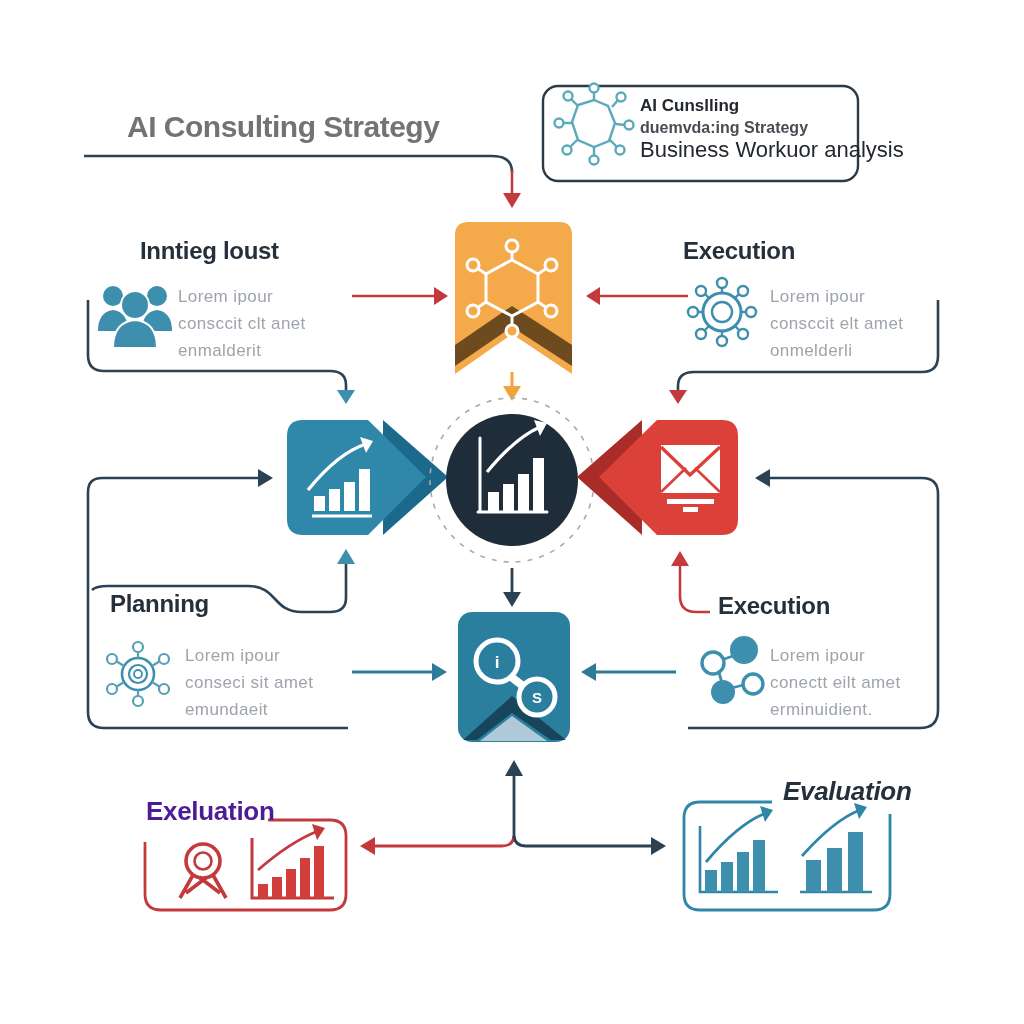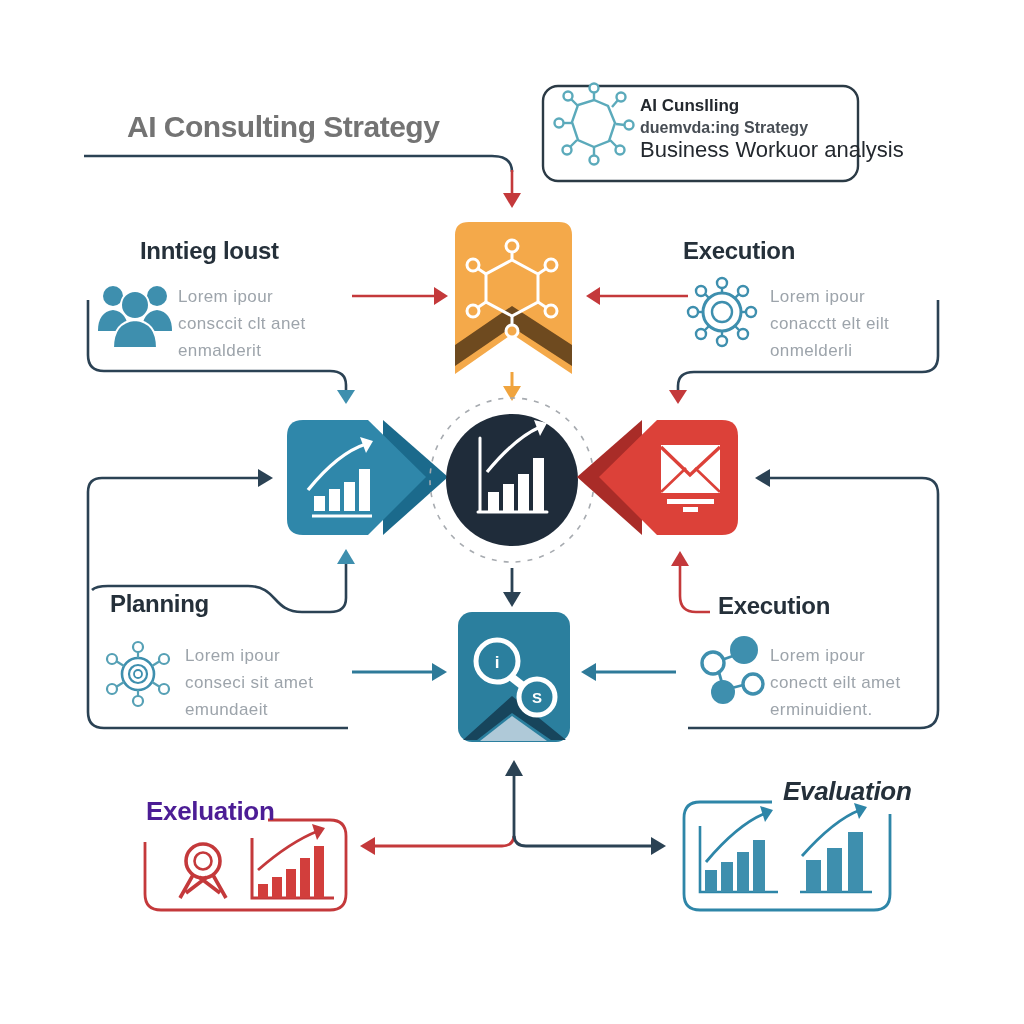--- a/index.html
+++ b/index.html
@@ -276,21 +276,21 @@
   <div class="abs h" style="left:95px;top:237px;margin-left:45px;">Inntieg loust</div>
   <div class="abs lorem" style="left:178px;top:283px;">
     <div>Lorem ipour</div>
     <div>consccit clt anet</div>
     <div>enmalderit</div>
   </div>
 
   <div class="abs h" style="left:683px;top:237px;">Execution</div>
   <div class="abs lorem" style="left:770px;top:283px;">
     <div>Lorem ipour</div>
-    <div>conacctt elt eilt</div>
+    <div>consccit elt amet</div>
     <div>onmelderli</div>
   </div>
 
   <div class="abs h" style="left:110px;top:590px;">Planning</div>
   <div class="abs lorem" style="left:185px;top:642px;">
     <div>Lorem ipour</div>
     <div>conseci sit amet</div>
     <div>emundaeit</div>
   </div>
 

